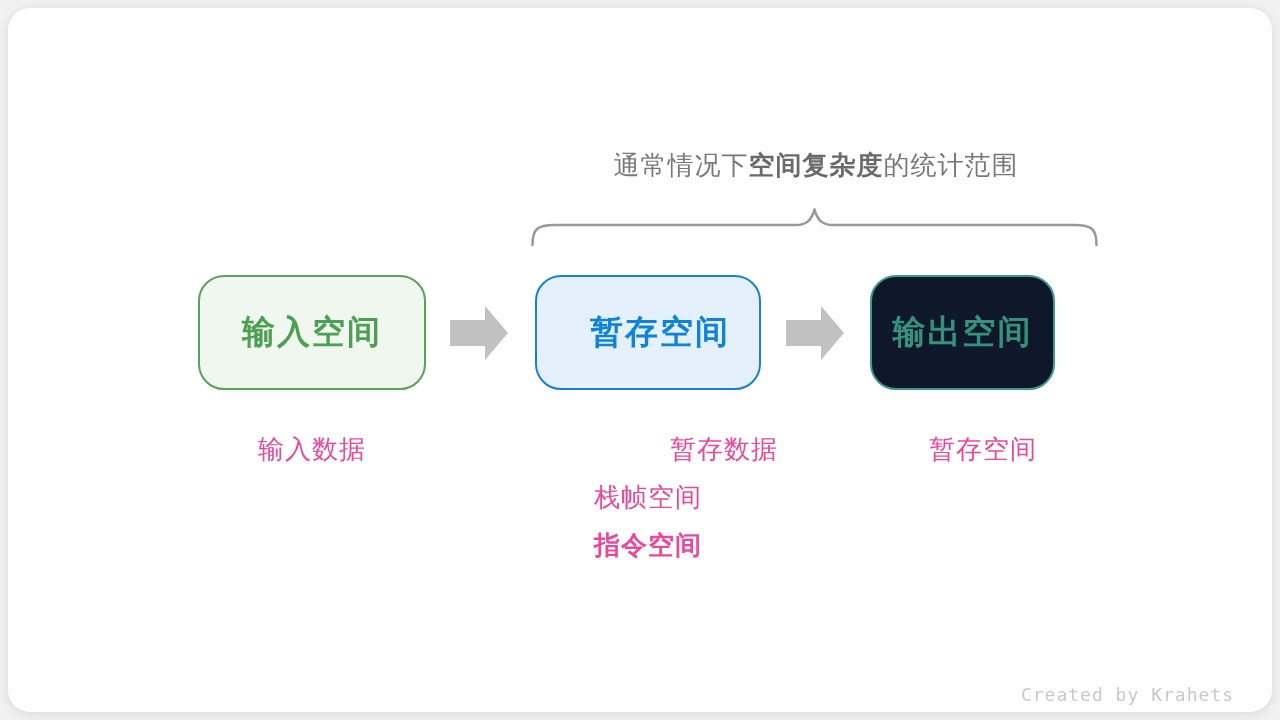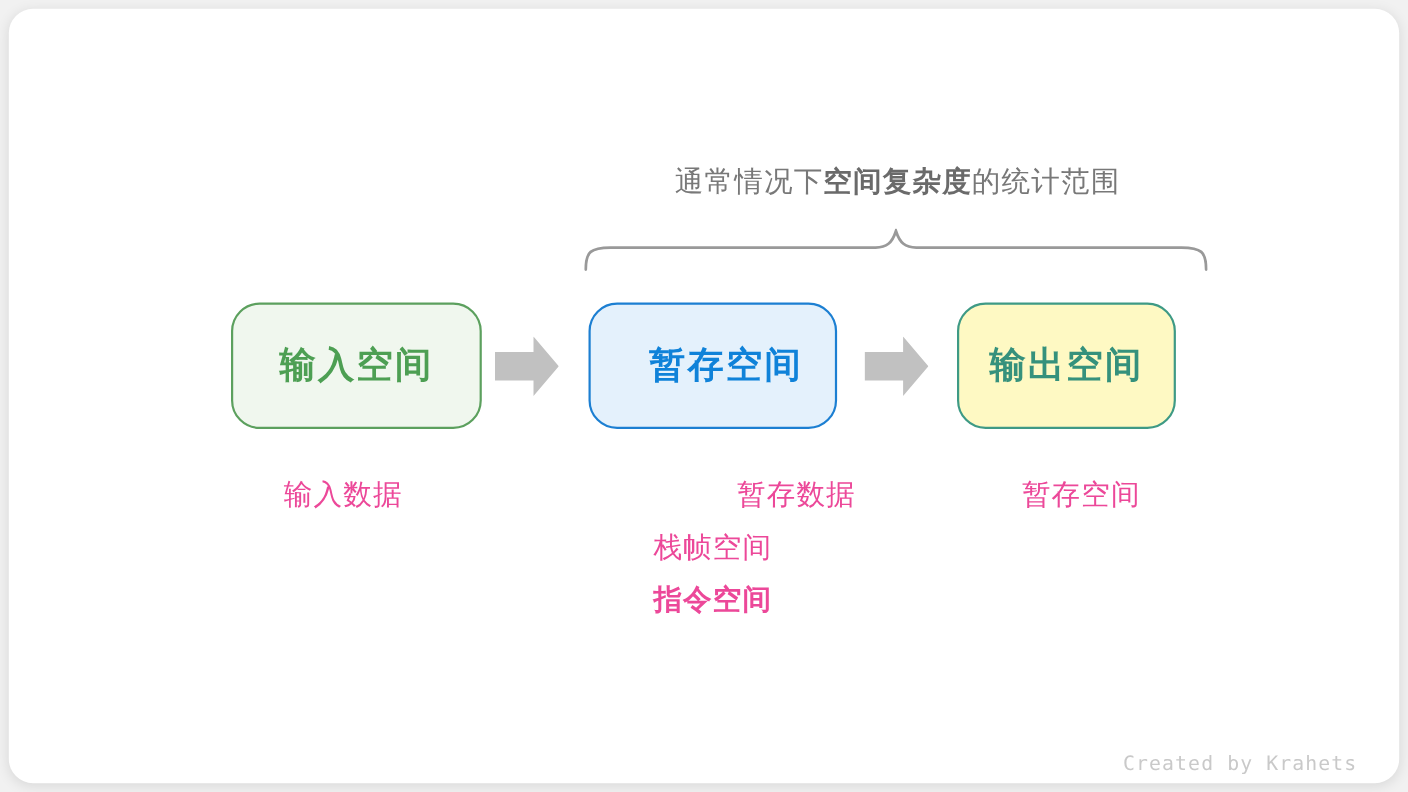--- a/index.html
+++ b/index.html
@@ -46,23 +46,23 @@
     border: 2.5px solid;
     box-sizing: border-box;
     display: flex;
     align-items: center;
     justify-content: center;
     font-size: 33px;
     font-weight: 700;
     letter-spacing: 2px;
     white-space: nowrap;
   }
-  .box-input  { left: 190px; width: 228px; background: #f0f7ee; border-color: #5ca05e; color: #4d9f53; margin-left: 12px; }
+  .box-input  { left: 190px; width: 228px; background: #f0f7ee; border-color: #5ca05e; color: #4d9f53; }
   .box-temp   { left: 527px; width: 226px; background: #e4f1fc; border-color: #1c7fd2; color: #0f82d9; padding-left: 24px; }
-  .box-output { left: 862px; width: 199px; background: #fef9c3; border-color: #3e9a85; color: #35917c; }
+  .box-output { left: 862px; width: 185px; background: #0f172a; border-color: #3e9a85; color: #35917c; }
 
   
   .flow-arrow { top: 298px; width: 58px; height: 54px; }
   .arrow-1 { left: 442px; }
   .arrow-2 { left: 778px; }
 
   
   .annot {
     width: 260px;
     text-align: center;

